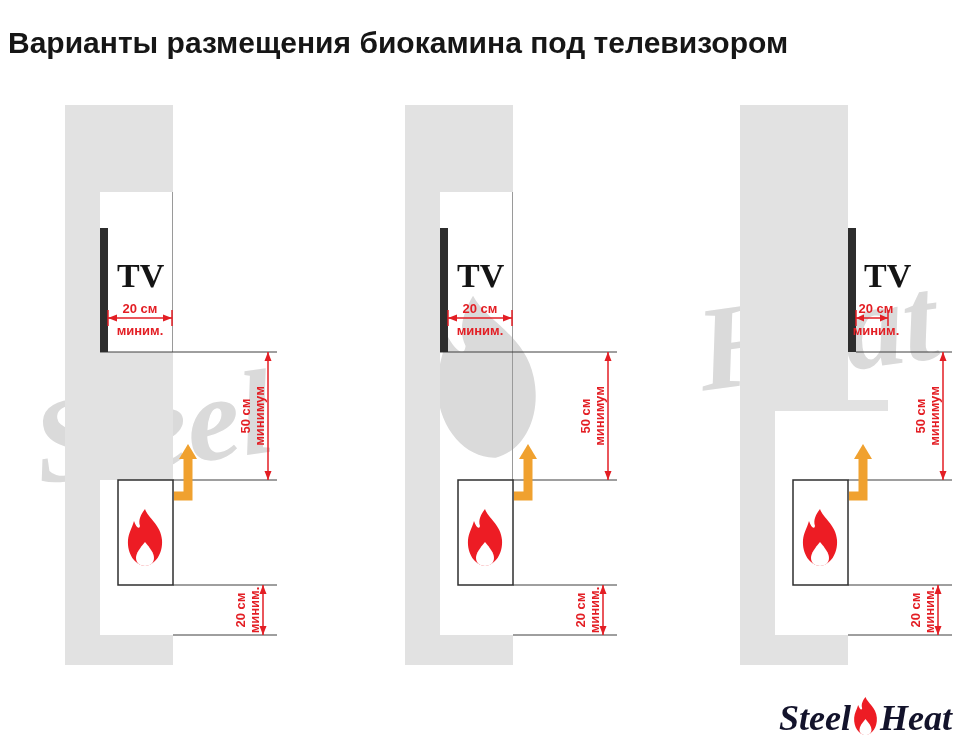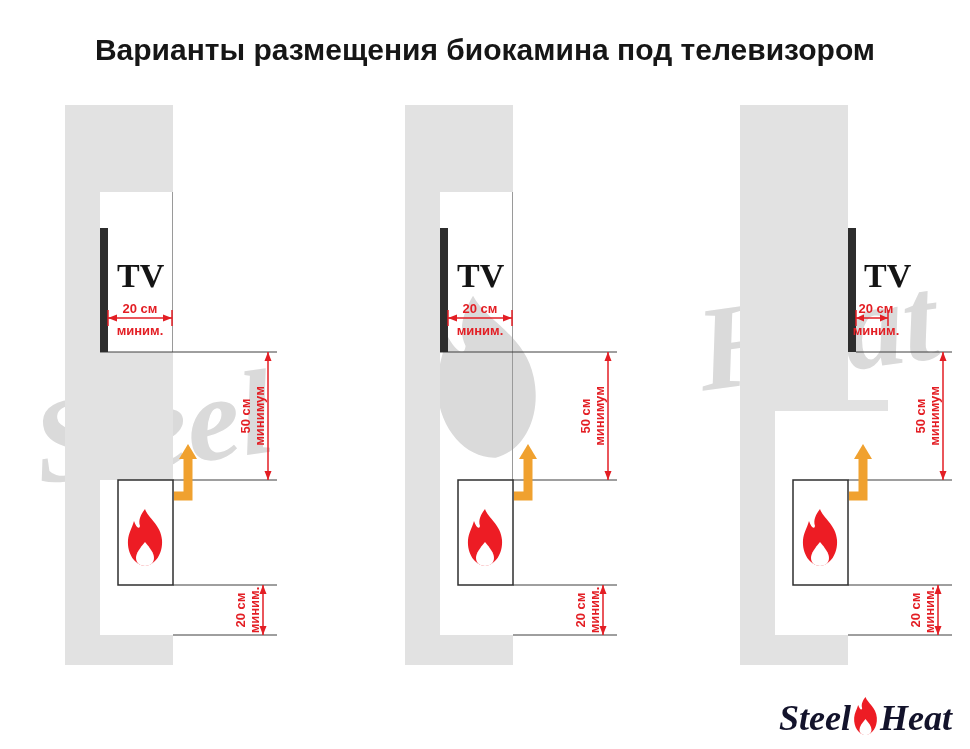--- a/index.html
+++ b/index.html
@@ -1,18 +1,18 @@
 <!DOCTYPE html>
 <html><head>
 <meta charset="utf-8">
 <style>
   html,body{margin:0;padding:0;background:#ffffff;}
   .canvas{position:relative;width:970px;height:749px;background:#ffffff;overflow:hidden;
           font-family:"Liberation Sans",sans-serif;}
-  .page-title{position:absolute;top:18px;left:0;right:0;margin:15px;text-align:center;
+  .page-title{position:absolute;top:18px;left:0;right:0;margin:8px;
           font-family:"Liberation Sans",sans-serif;font-size:30px;font-weight:700;color:#161616;z-index:3;}
   
   .watermark{position:absolute;left:30px;right:30px;top:295px;display:flex;justify-content:space-between;
           align-items:center;transform:rotate(-8deg);color:#dadada;z-index:0;
           font-family:"Liberation Serif",serif;font-style:italic;font-weight:700;font-size:120px;
           pointer-events:none;user-select:none;}
   .watermark .wm-flame{flex:0 0 auto;margin:0 10px;}
   
   .diagram{position:absolute;top:105px;z-index:1;}
   .wall{fill:#e2e2e2;}

